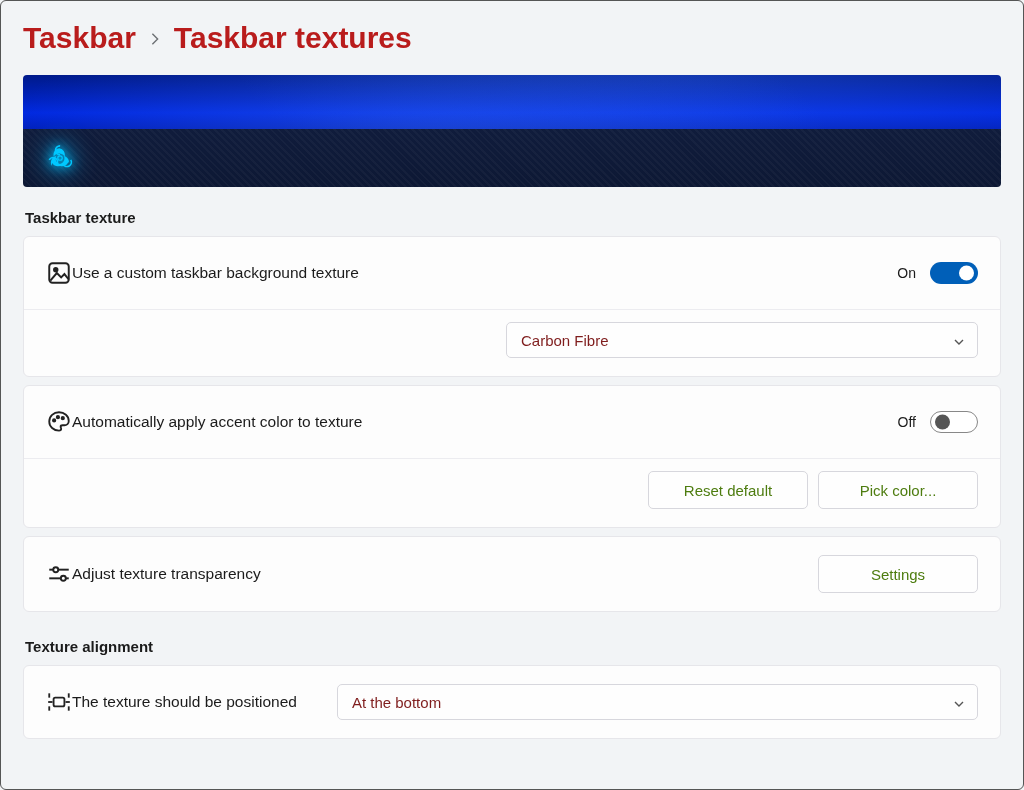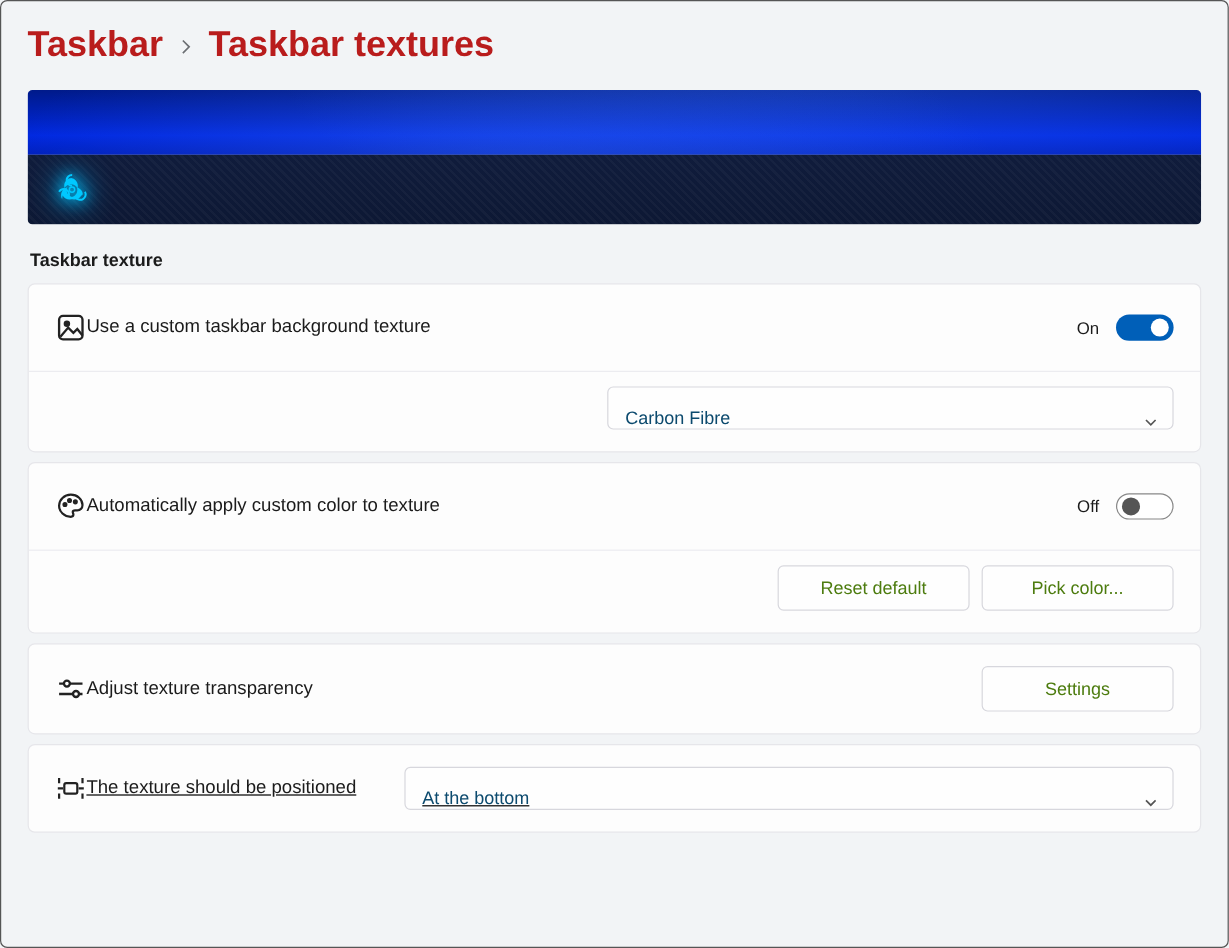--- a/index.html
+++ b/index.html
@@ -141,29 +141,29 @@
   .sub-row {
     display: flex;
     align-items: center;
     padding: 12px 22px 18px 22px;
     border-top: 1px solid #ececf0;
   }
 
   
   .select {
     display: flex;
-    align-items: flex-end;
+    align-items: center;
     justify-content: space-between;
     height: 36px;
     padding: 0 12px 0 14px;
     background: #fefefe;
     border: 1px solid #d7d7dd;
     border-radius: 5px;
     font-size: 15px;
-    color: #0c4a6e;
+    color: #7f1d1d;
     cursor: pointer;
   }
   .select .chev {
     width: 12px;
     height: 12px;
     color: #555;
   }
   .select.wide { flex: 0 0 487px; }
   .btn {
     height: 38px;
@@ -173,21 +173,21 @@
     border: 1px solid #d7d7dd;
     border-radius: 5px;
     font-size: 15px;
     color: #4d7c0f;
     display: flex;
     align-items: center;
     justify-content: center;
     cursor: pointer;
   }
 
-  .align-row { align-items: center; text-decoration: underline; }
+  .align-row { align-items: center; }
   .align-row .row-label { flex: 0 0 auto; margin-right: 40px; }
   .align-row .select { flex: 1; }
 </style>
 </head>
 <body>
 
 <div class="container">
 
   <div class="breadcrumb">
     <span class="bc-parent">Taskbar</span>
@@ -254,21 +254,21 @@
   <div class="card">
     <div class="row">
       <span class="row-icon">
         <svg viewBox="0 0 24 24" fill="none" stroke="currentColor" stroke-width="1.7">
           <path d="M12 3c-5 0-9 3.8-9 8.5S7 20 12 20c1.4 0 2-.8 2-1.7 0-.8-.5-1.2-.5-2 0-1 .8-1.3 1.8-1.3H17c2.2 0 4-1.6 4-4C21 6.5 17 3 12 3z"></path>
           <circle cx="7.5" cy="10.5" r="1.1" fill="currentColor"></circle>
           <circle cx="11" cy="7.5" r="1.1" fill="currentColor"></circle>
           <circle cx="15.5" cy="8.5" r="1.1" fill="currentColor"></circle>
         </svg>
       </span>
-      <span class="row-label">Automatically apply custom color to texture</span>
+      <span class="row-label">Automatically apply accent color to texture</span>
       <div class="row-right">
         <span class="toggle-state">Off</span>
         <div class="toggle off">
           <div class="knob"></div>
         </div>
       </div>
     </div>
     <div class="sub-row" style="justify-content:flex-end; gap:10px;">
       <div class="btn">Reset default</div>
       <div class="btn">Pick color...</div>
@@ -285,20 +285,21 @@
           <circle cx="16" cy="16" r="2.3" fill="#fff"></circle>
         </svg>
       </span>
       <span class="row-label">Adjust texture transparency</span>
       <div class="row-right">
         <div class="btn">Settings</div>
       </div>
     </div>
   </div>
 
+  <div class="section-label" style="margin-top:26px;">Texture alignment</div>
 
   <div class="card">
     <div class="row align-row">
       <span class="row-icon">
         <svg viewBox="0 0 24 24" fill="none" stroke="currentColor" stroke-width="1.7">
           <line x1="3" y1="4" x2="3" y2="8"></line>
           <line x1="21" y1="4" x2="21" y2="8"></line>
           <line x1="3" y1="16" x2="3" y2="20"></line>
           <line x1="21" y1="16" x2="21" y2="20"></line>
           <rect x="7" y="8" width="10" height="8" rx="1.5"></rect>

